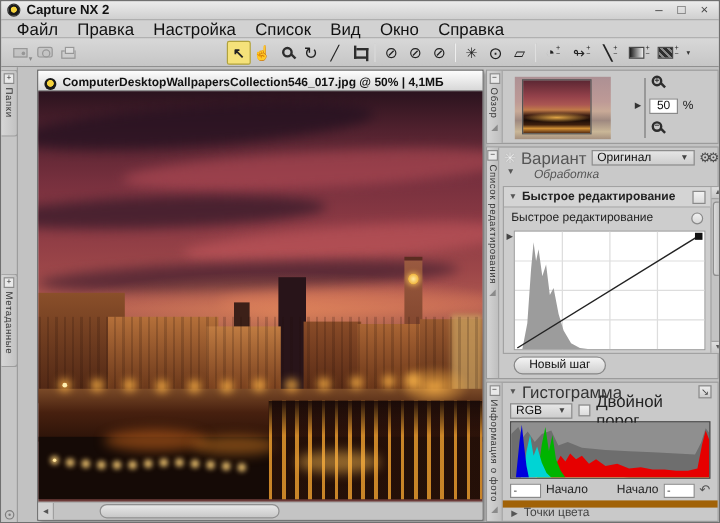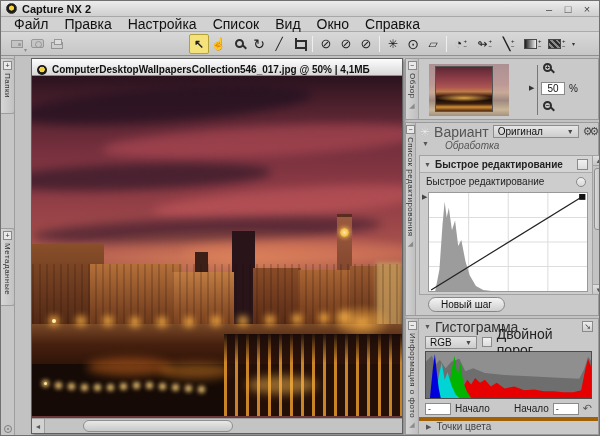--- a/index.html
+++ b/index.html
@@ -149,21 +149,21 @@
   .cornerbtn { width:11px; height:11px; border:1px solid #8a8a8a; background:linear-gradient(#eee,#ccc);
     font-size:8px; color:#444; display:flex; align-items:center; justify-content:center; }
   .hg-ctrl { height:16px; display:flex; align-items:center; gap:5px; padding:0 6px; }
   .hg-drop { width:52px; height:13px; }
   .hg-ctrl .lbl { font-size:14px; color:#222; }
   .histo { margin:1px 6px; height:48px; border:1px solid #4c4c4c; background:#8f8f8f; }
   .hg-fields { height:17px; display:flex; align-items:center; gap:4px; padding:0 6px; font-size:10px; color:#222; }
   .mini-in { width:26px; height:12px; background:#fff; border:1px solid #8a8a8a; font-size:9px; padding-left:2px; color:#333; line-height:11px; }
   .sp { flex:1; }
   .resetI { font-size:11px; color:#555; }
-  .points-row { height:15px; display:flex; align-items:center; gap:5px; padding:0 7px; border-top:4px solid #a16207; font-size:10px; color:#444; }
+  .points-row { height:15px; display:flex; align-items:center; gap:5px; padding:0 7px; border-top:6px solid #a16207; font-size:10px; color:#444; }
   svg { display:block; }
 </style>
 </head>
 <body>
 
 <div class="app">
 
   <div class="titlebar">
     <span class="app-ico"></span>
     <span class="t">Capture NX 2</span>

